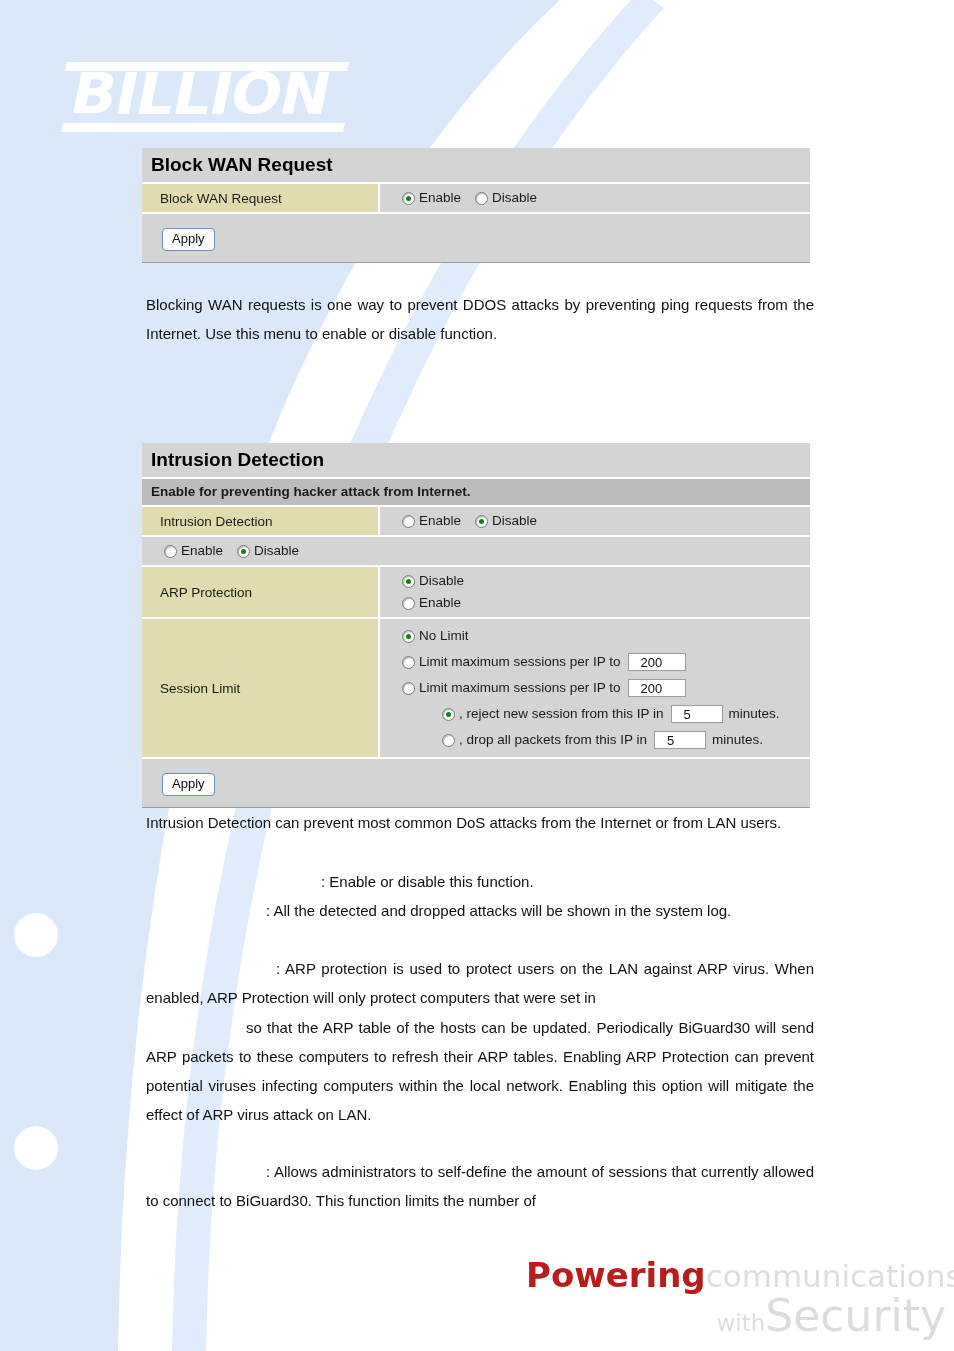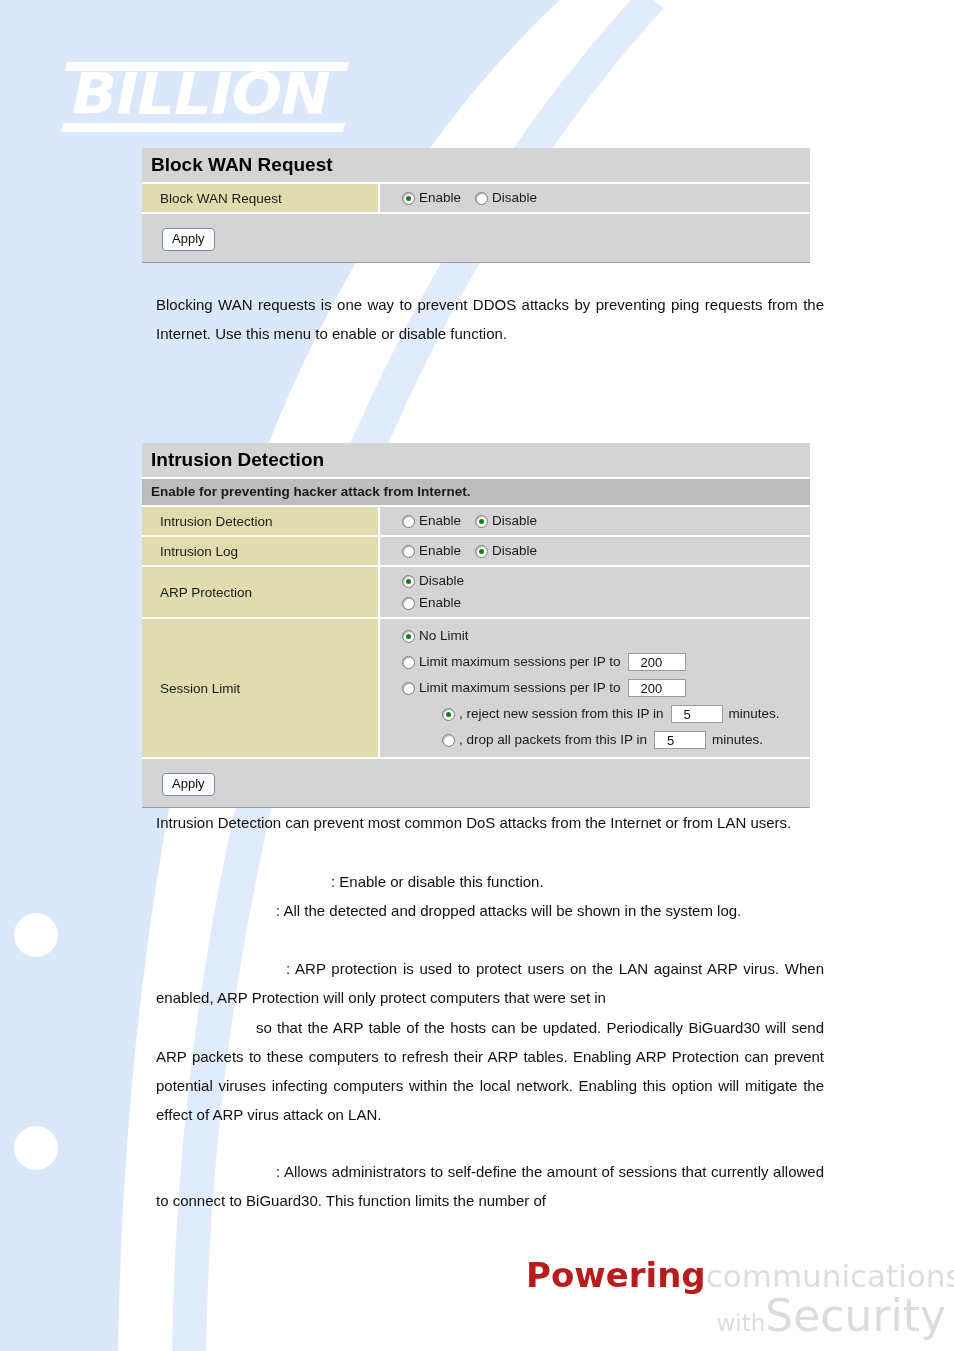--- a/index.html
+++ b/index.html
@@ -200,21 +200,21 @@
     font-size: 13px;
     color: #111111;
     padding: 2px 9px 3px 9px;
     line-height: 16px;
     cursor: pointer;
   }
 
   
   .para {
     position: absolute;
-    left: 156px;
+    left: 146px;
     width: 668px;
     font-size: 15px;
     line-height: 29px;
     color: #111111;
     text-align: justify;
     text-justify: inter-word;
   }
 
   
   #tagline {
@@ -320,21 +320,20 @@
         <div class="opt-line">
           <span class="radio"></span>
           <span class="opt-text">Enable</span>
           <span class="radio on"></span>
           <span class="opt-text">Disable</span>
         </div>
       </div>
     </div>
 
     <div class="row">
-      <div class="row-label">Intrusion Log</div>
       <div class="row-field">
         <div class="opt-line">
           <span class="radio"></span>
           <span class="opt-text">Enable</span>
           <span class="radio on"></span>
           <span class="opt-text">Disable</span>
         </div>
       </div>
     </div>
 

